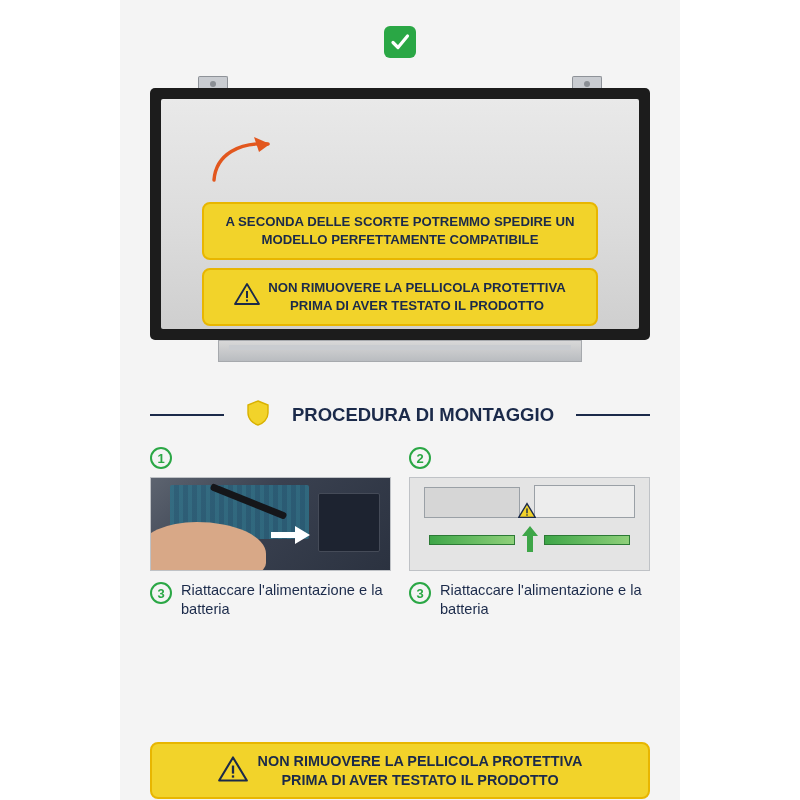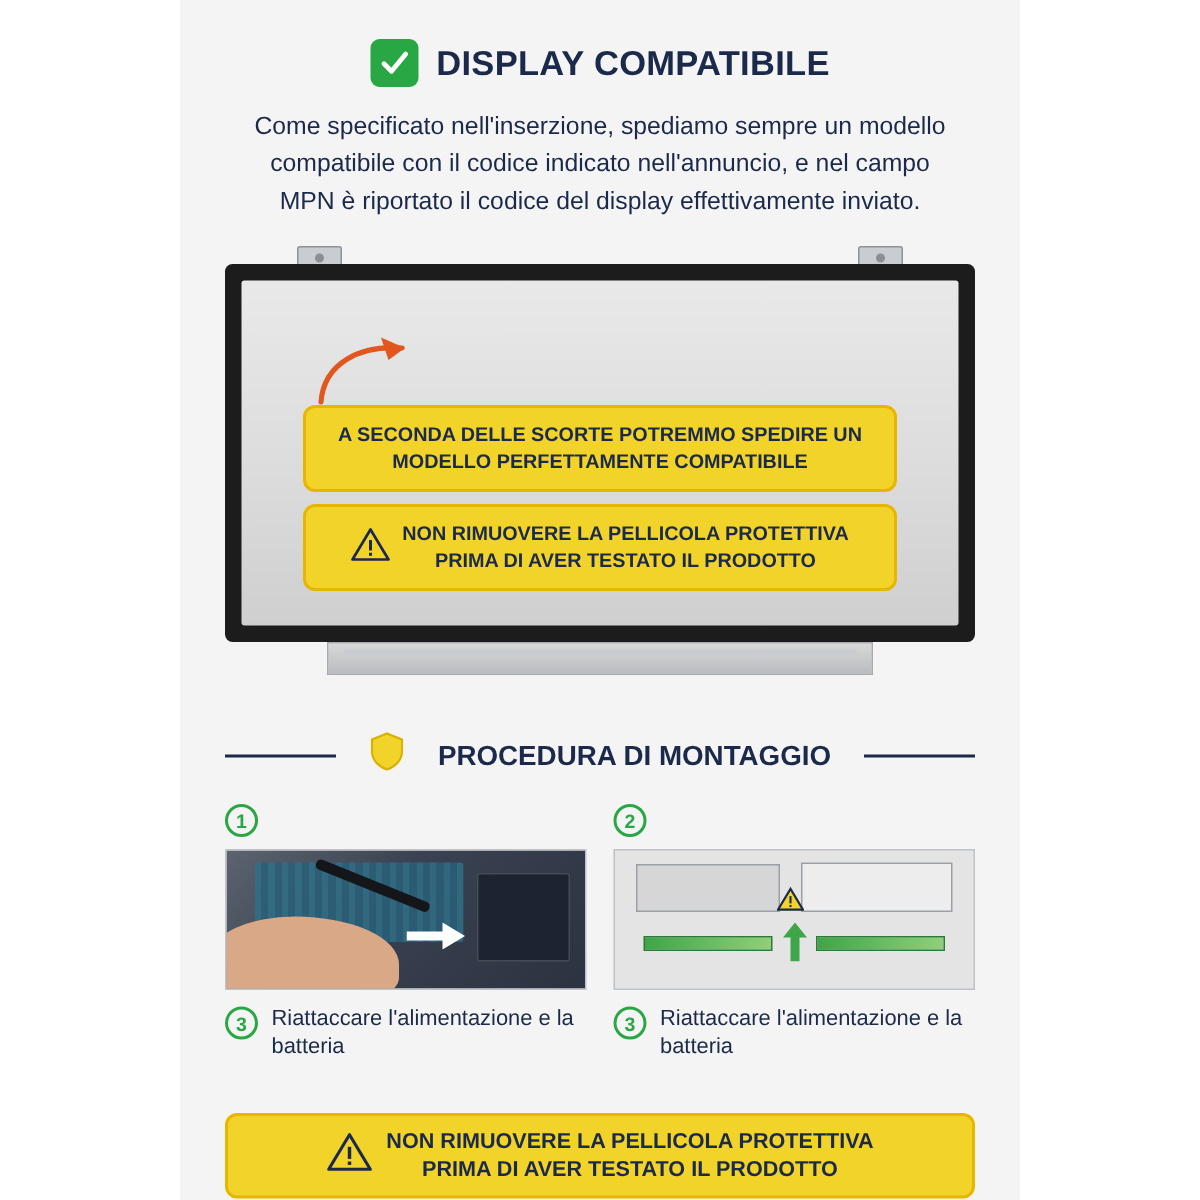--- a/index.html
+++ b/index.html
@@ -123,20 +123,21 @@
     width: 396px;
     background: #f2d32a;
     border: 2px solid #e8b600;
     border-radius: 8px;
     color: #1b2a4a;
     font-weight: bold;
     font-size: 13.2px;
     line-height: 1.35;
     text-align: center;
     padding: 9px 8px;
+    margin-top: 20px;
   }
   .callout-1 { top: 106px; }
   .callout-2 { top: 172px; display: flex; align-items: center; gap: 8px; justify-content: center; }
   .warn-tri { flex: 0 0 auto; }
 
   
   .proc-head {
     display: flex;
     align-items: center;
     gap: 22px;
@@ -264,24 +265,22 @@
   <div class="sheet"></div>
 
   <div class="inner">
 
     <div class="header-row">
       <span class="check-box">
         <svg width="22" height="22" viewBox="0 0 22 22" aria-hidden="true">
           <path d="M4 11.5 L9 16.5 L18.5 5" fill="none" stroke="#ffffff" stroke-width="3.2" stroke-linecap="round" stroke-linejoin="round"></path>
         </svg>
       </span>
-      <span class="header-title">DISPLAY COMPATIBILE</span>
     </div>
 
-    <p class="intro">Come specificato nell'inserzione, spediamo sempre un modello compatibile con il codice indicato nell'annuncio, e nel campo MPN è riportato il codice del display effettivamente inviato.</p>
 
     <div class="display-wrap">
       <div class="tab left"></div>
       <div class="tab right"></div>
 
       <div class="panel-outer">
         <div class="panel-screen"></div>
       </div>
       <div class="panel-foot"></div>
 

